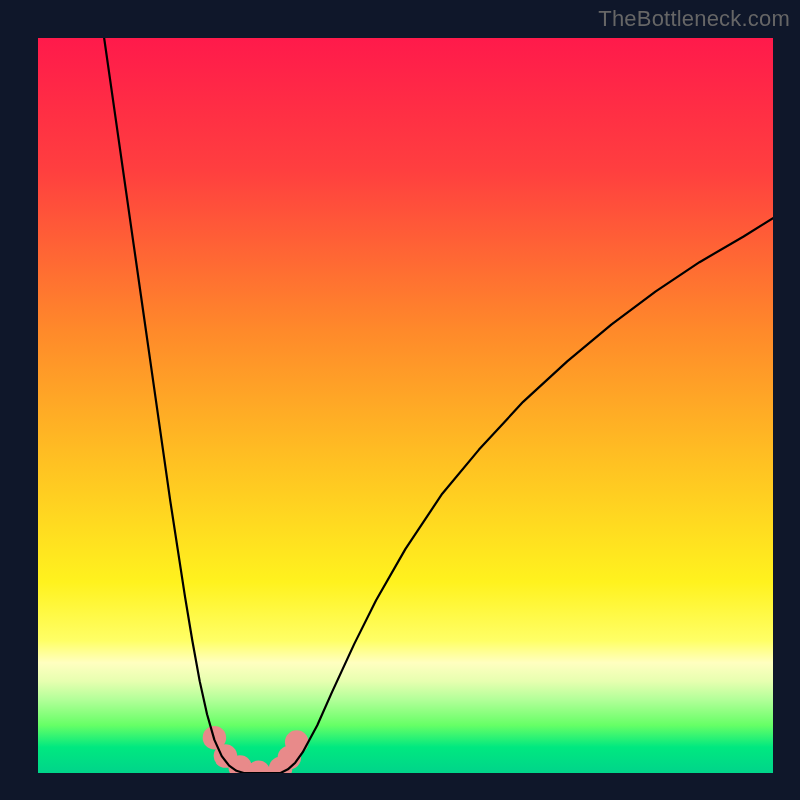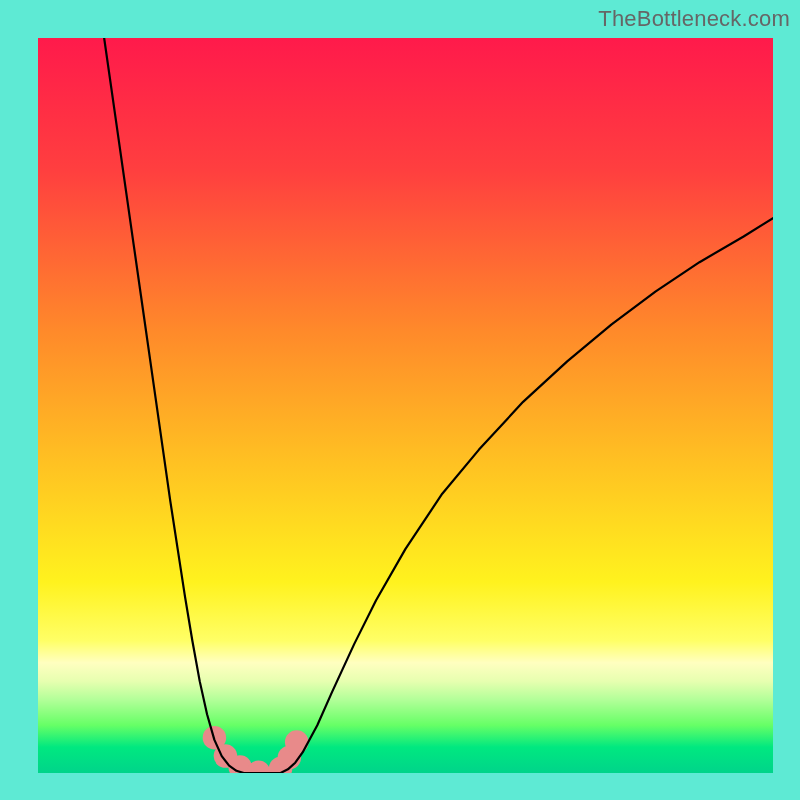--- a/index.html
+++ b/index.html
@@ -8,21 +8,21 @@
     width: 800px;
     height: 800px;
     background: #000;
     overflow: hidden;
     font-family: Arial, Helvetica, sans-serif;
   }
   .frame {
     position: absolute;
     left: 0; top: 0;
     width: 800px; height: 800px;
-    background: #5eead4;
+    background: #0f172a;
   }
   .plot {
     position: absolute;
     left: 38px;
     top: 38px;
     width: 735px;
     height: 735px;
     overflow: hidden;
   }
   .watermark {

